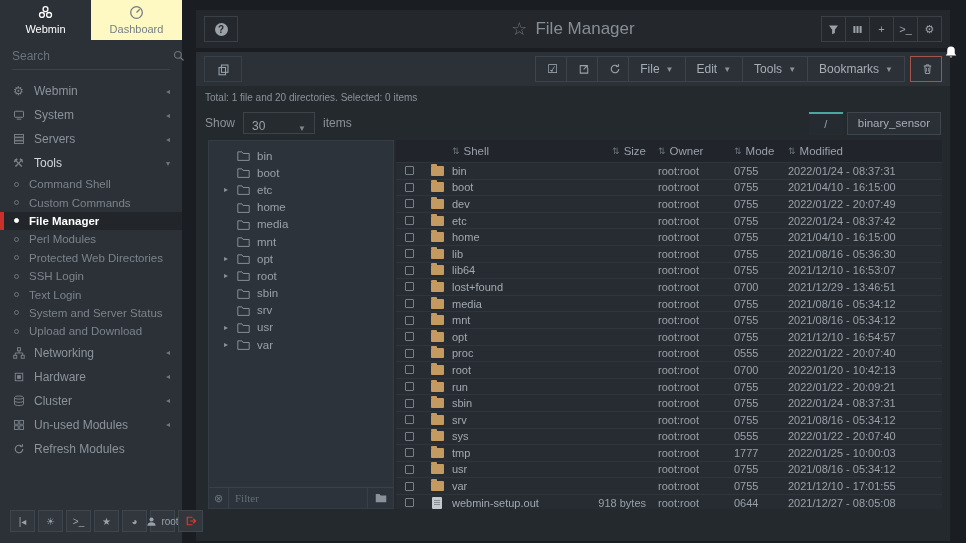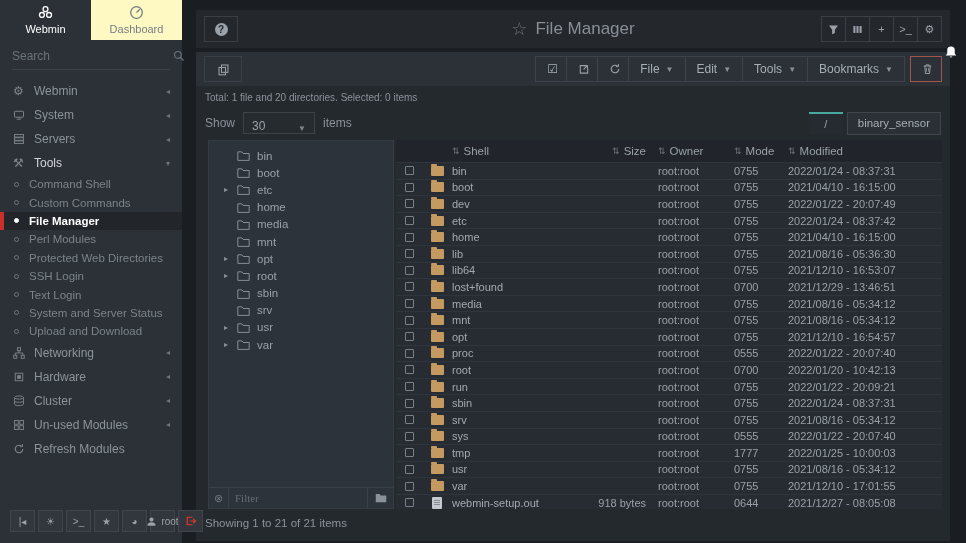--- a/index.html
+++ b/index.html
@@ -819,21 +819,20 @@
               <div class="c-name">webmin-setup.out</div>
               <div class="c-size">918 bytes</div>
               <div class="c-owner">root:root</div>
               <div class="c-mode">0644</div>
               <div class="c-mod">2021/12/27 - 08:05:08</div>
             </div>
           </div>
       </div>
     </div>
 
-    <div class="showing-line">Showing 1 to 21 of 21 items</div>
   </div>
 </div>
 
 <div class="bell">
   <span>
     <svg width="14" height="15" viewBox="0 0 16 17" fill="#ffffff">
         <path d="M8 1.5a4.3 4.3 0 0 0-4.3 4.3v3.7L2 12h12l-1.7-2.5V5.8A4.3 4.3 0 0 0 8 1.5z"></path>
         <path d="M6.5 13.2a1.6 1.6 0 0 0 3 0z"></path>
       </svg>
   </span>

